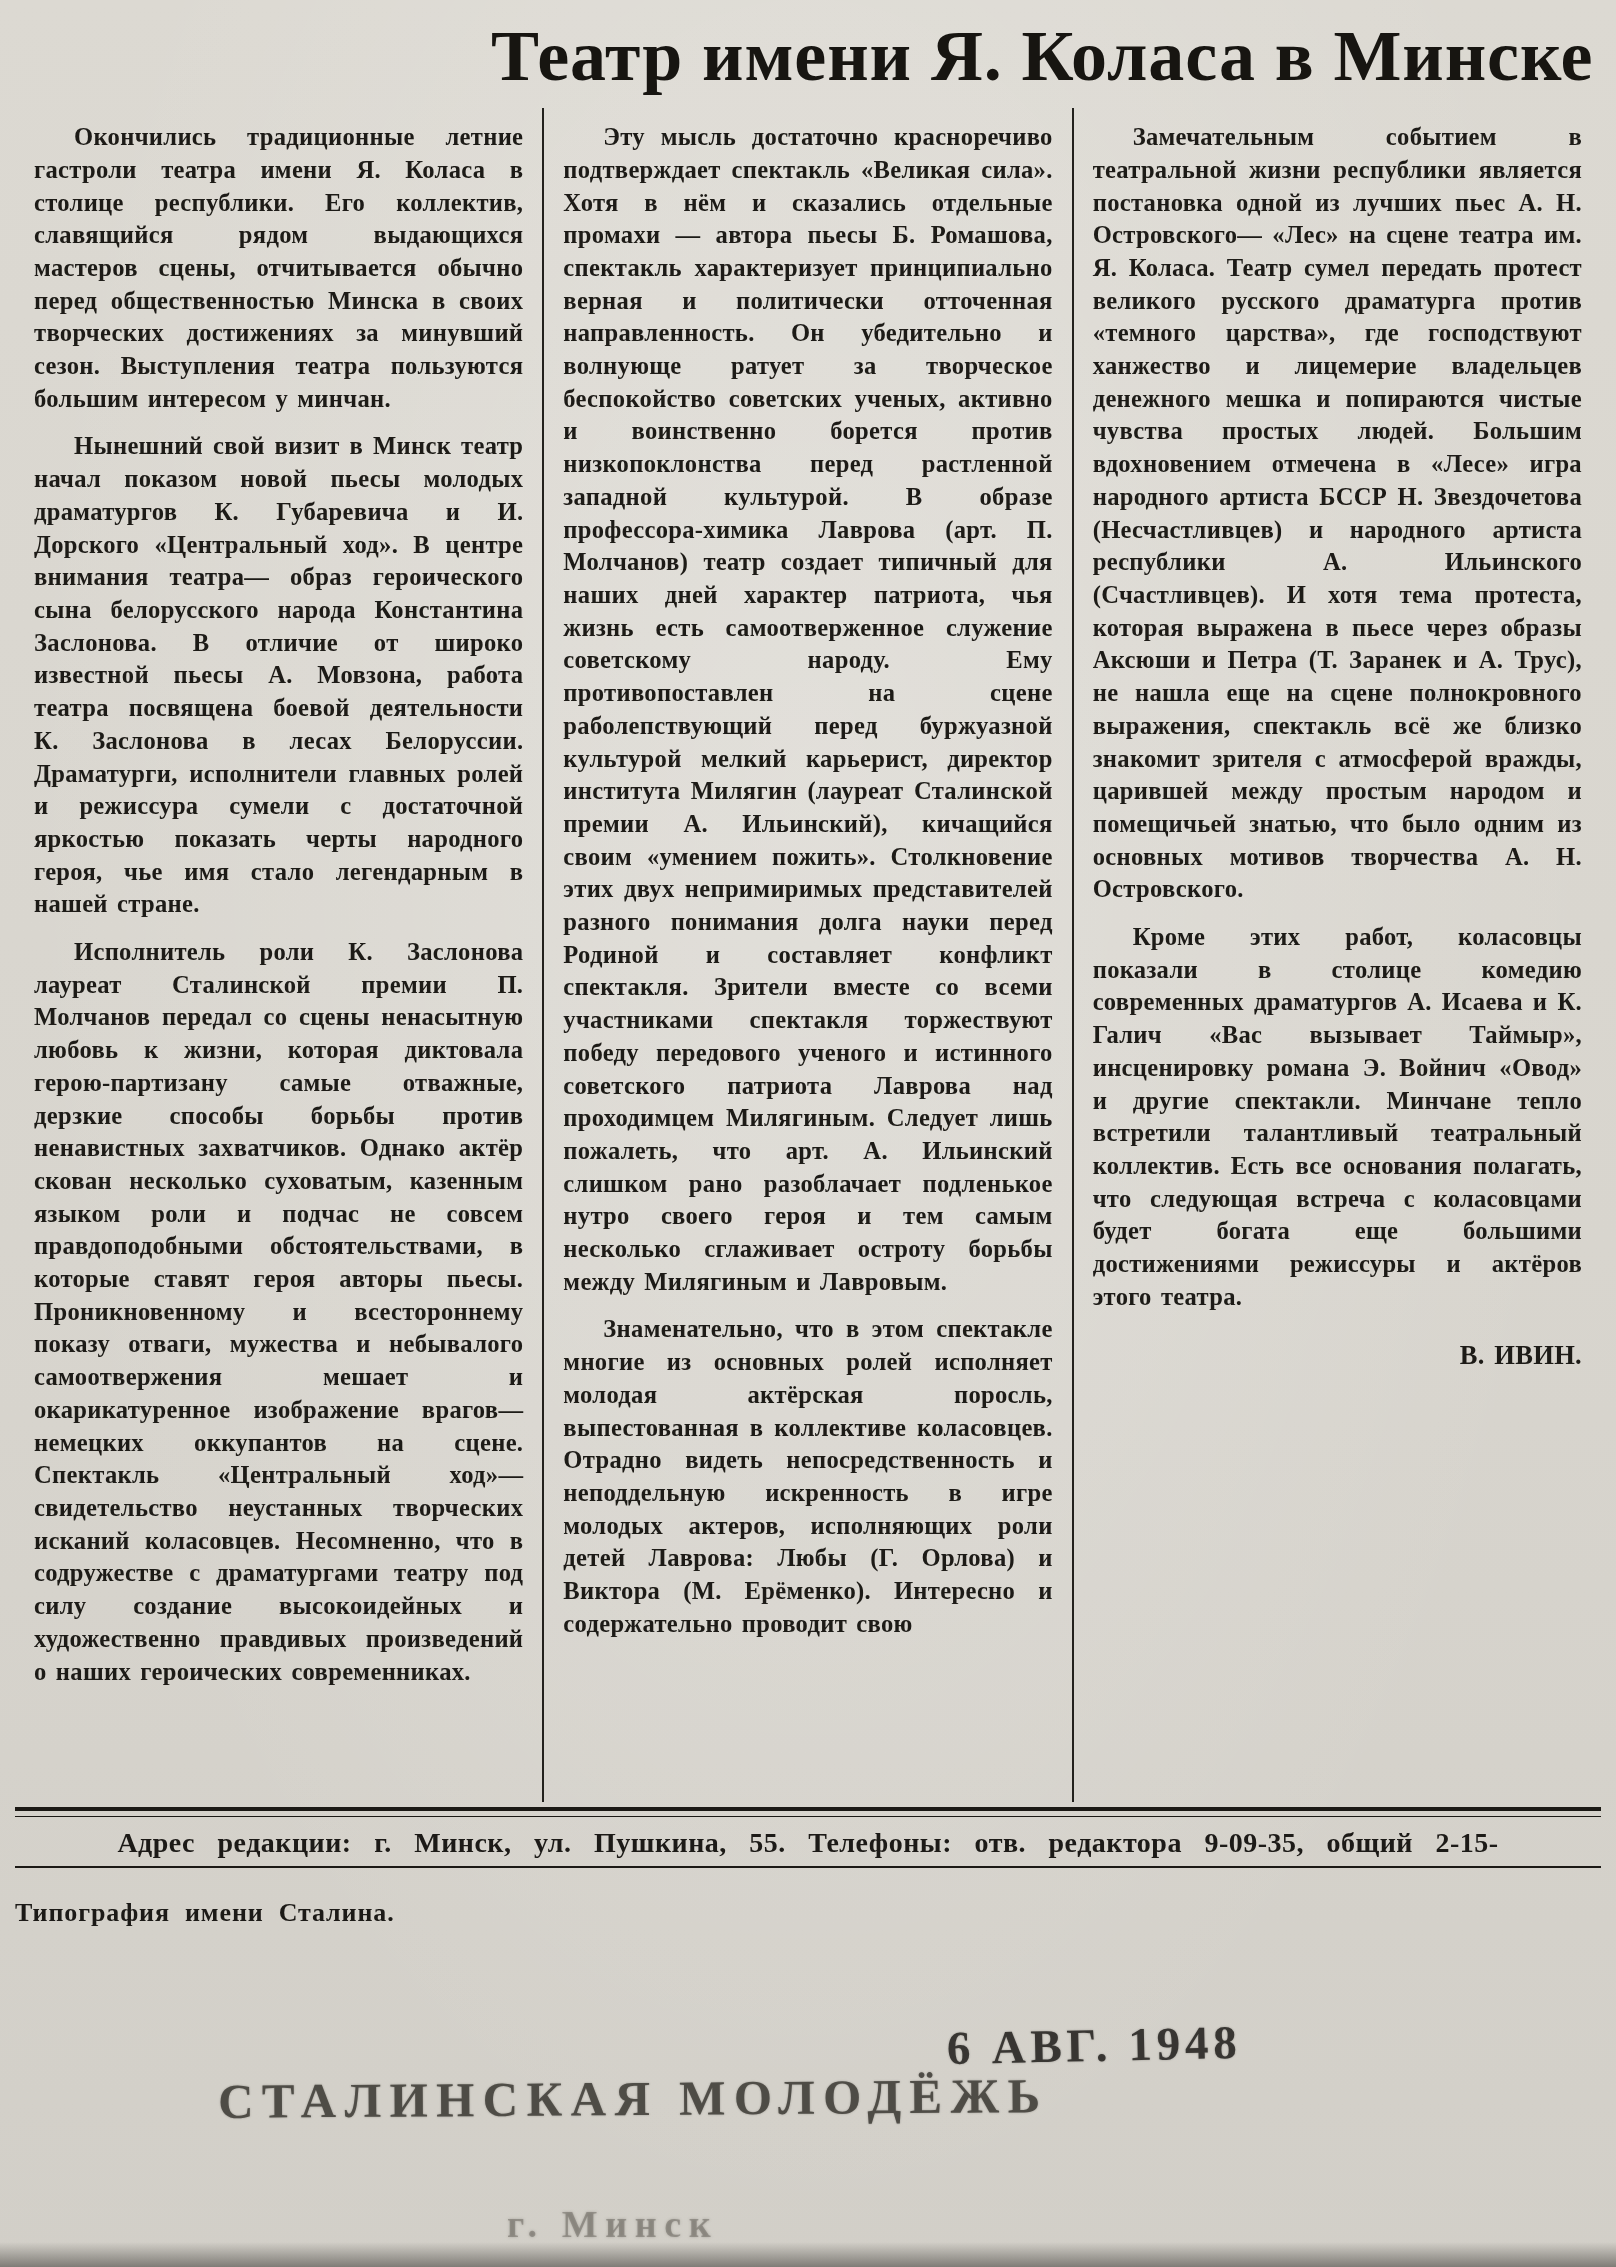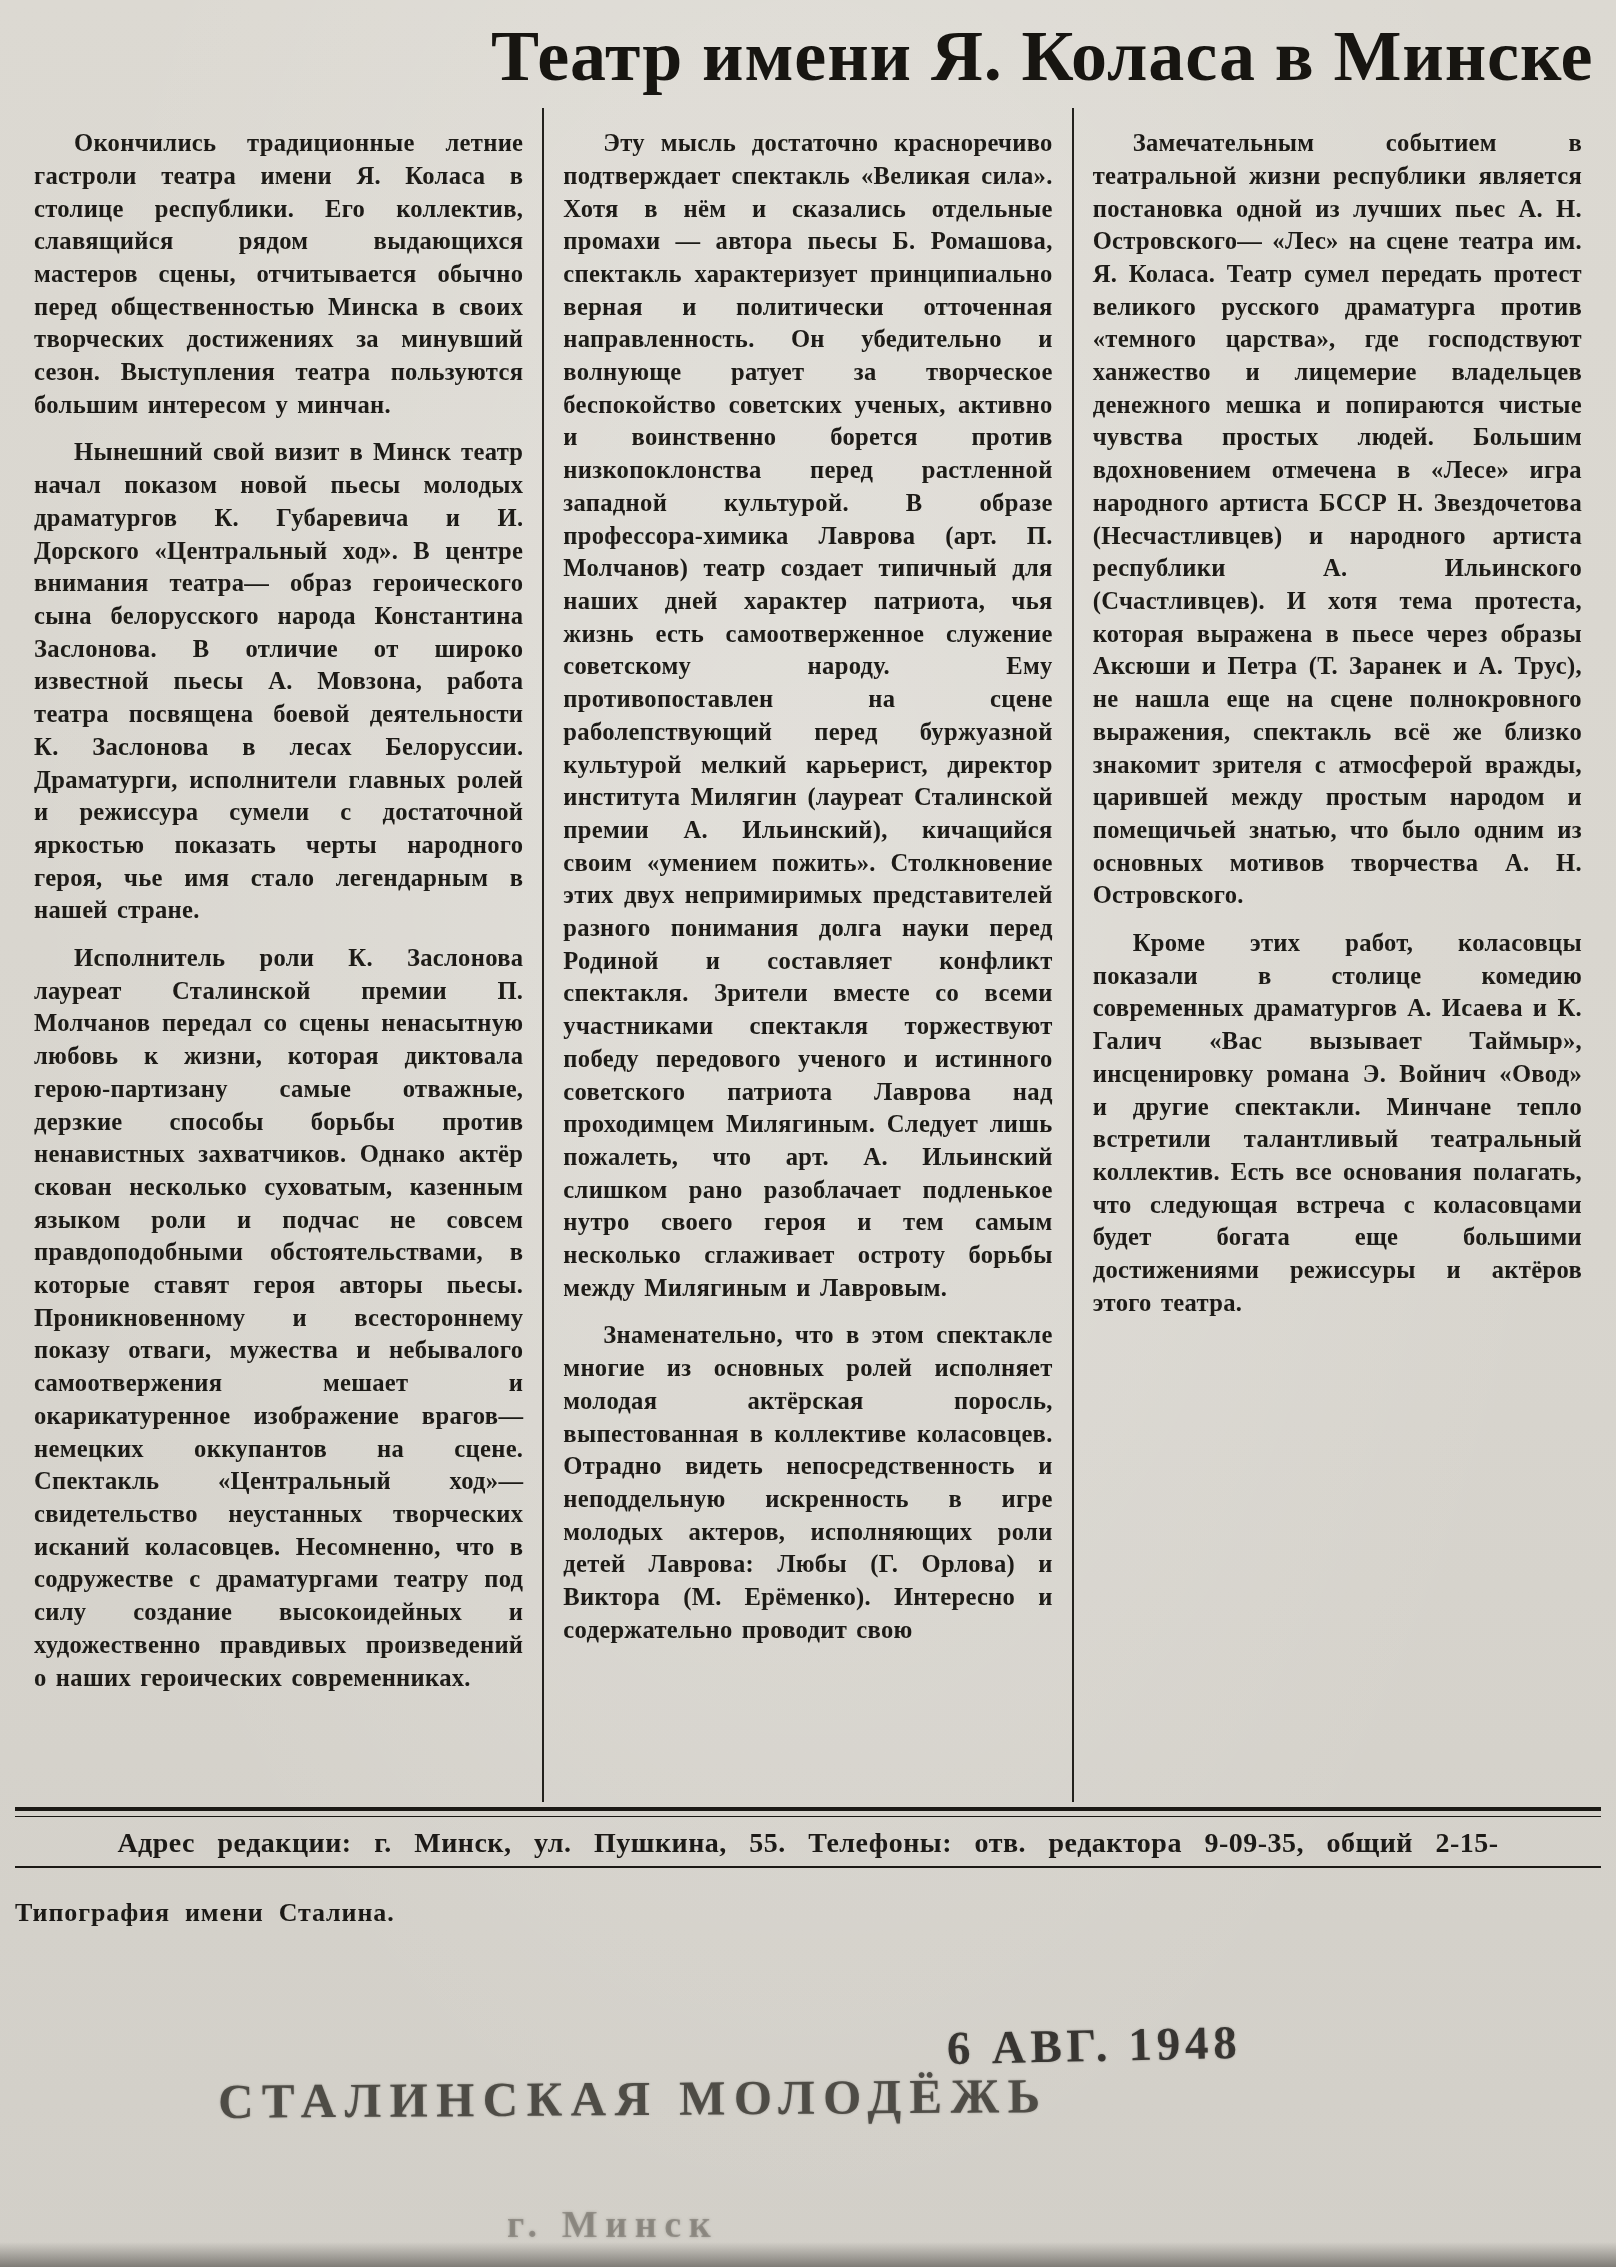--- a/index.html
+++ b/index.html
@@ -52,21 +52,21 @@
   }
   .column {
     flex: 1 1 0;
     padding: 9.5px 19px 0 19px;
     text-align: justify;
   }
   .column + .column {
     border-left: 2.8px solid #23211d;
   }
   .column p {
-    margin: 10px 0 15px 0;
+    margin: 4px 0 15px 0;
     font-size: 24.6px;
     line-height: 1.33;
     font-weight: 700;
     text-indent: 40px;
     word-spacing: 2.8px;
     letter-spacing: 0.3px;
     color: #1d1b17;
   }
   .signature {
     text-align: right !important;
@@ -161,20 +161,21 @@
     </div>
 
     <div class="column">
       <p>Эту мысль достаточно красноречиво подтверждает спектакль «Великая сила». Хотя в нём и сказались отдельные промахи — автора пьесы Б. Ромашова, спектакль характеризует принципиально верная и политически отточенная направленность. Он убедительно и волнующе ратует за творческое беспокойство советских ученых, активно и воинственно борется против низкопоклонства перед растленной западной культурой. В образе профессора-химика Лаврова (арт. П. Молчанов) театр создает типичный для наших дней характер патриота, чья жизнь есть самоотверженное служение советскому народу. Ему противопоставлен на сцене раболепствующий перед буржуазной культурой мелкий карьерист, директор института Милягин (лауреат Сталинской премии А. Ильинский), кичащийся своим «умением пожить». Столкновение этих двух непримиримых представителей разного понимания долга науки перед Родиной и составляет конфликт спектакля. Зрители вместе со всеми участниками спектакля торжествуют победу передового ученого и истинного советского патриота Лаврова над проходимцем Милягиным. Следует лишь пожалеть, что арт. А. Ильинский слишком рано разоблачает подленькое нутро своего героя и тем самым несколько сглаживает остроту борьбы между Милягиным и Лавровым.</p>
       <p>Знаменательно, что в этом спектакле многие из основных ролей исполняет молодая актёрская поросль, выпестованная в коллективе коласовцев. Отрадно видеть непосредственность и неподдельную искренность в игре молодых актеров, исполняющих роли детей Лаврова: Любы (Г. Орлова) и Виктора (М. Ерёменко). Интересно и содержательно проводит свою</p>
     </div>
 
     <div class="column">
       <p>Замечательным событием в театральной жизни республики является постановка одной из лучших пьес А. Н. Островского— «Лес» на сцене театра им. Я. Коласа. Театр сумел передать протест великого русского драматурга против «темного царства», где господствуют ханжество и лицемерие владельцев денежного мешка и попираются чистые чувства простых людей. Большим вдохновением отмечена в «Лесе» игра народного артиста БССР Н. Звездочетова (Несчастливцев) и народного артиста республики А. Ильинского (Счастливцев). И хотя тема протеста, которая выражена в пьесе через образы Аксюши и Петра (Т. Заранек и А. Трус), не нашла еще на сцене полнокровного выражения, спектакль всё же близко знакомит зрителя с атмосферой вражды, царившей между простым народом и помещичьей знатью, что было одним из основных мотивов творчества А. Н. Островского.</p>
       <p>Кроме этих работ, коласовцы показали в столице комедию современных драматургов А. Исаева и К. Галич «Вас вызывает Таймыр», инсценировку романа Э. Войнич «Овод» и другие спектакли. Минчане тепло встретили талантливый театральный коллектив. Есть все основания полагать, что следующая встреча с коласовцами будет богата еще большими достижениями режиссуры и актёров этого театра.</p>
+      <p class="signature">В. ИВИН.</p>
     </div>
 
   </div>
 
   <div class="footer-rules-top"></div>
 
   <div class="footer-address">Адрес редакции: г. Минск, ул. Пушкина, 55. Телефоны: отв. редактора 9-09-35, общий 2-15-</div>
 
   <div class="footer-rule-bottom"></div>
 

